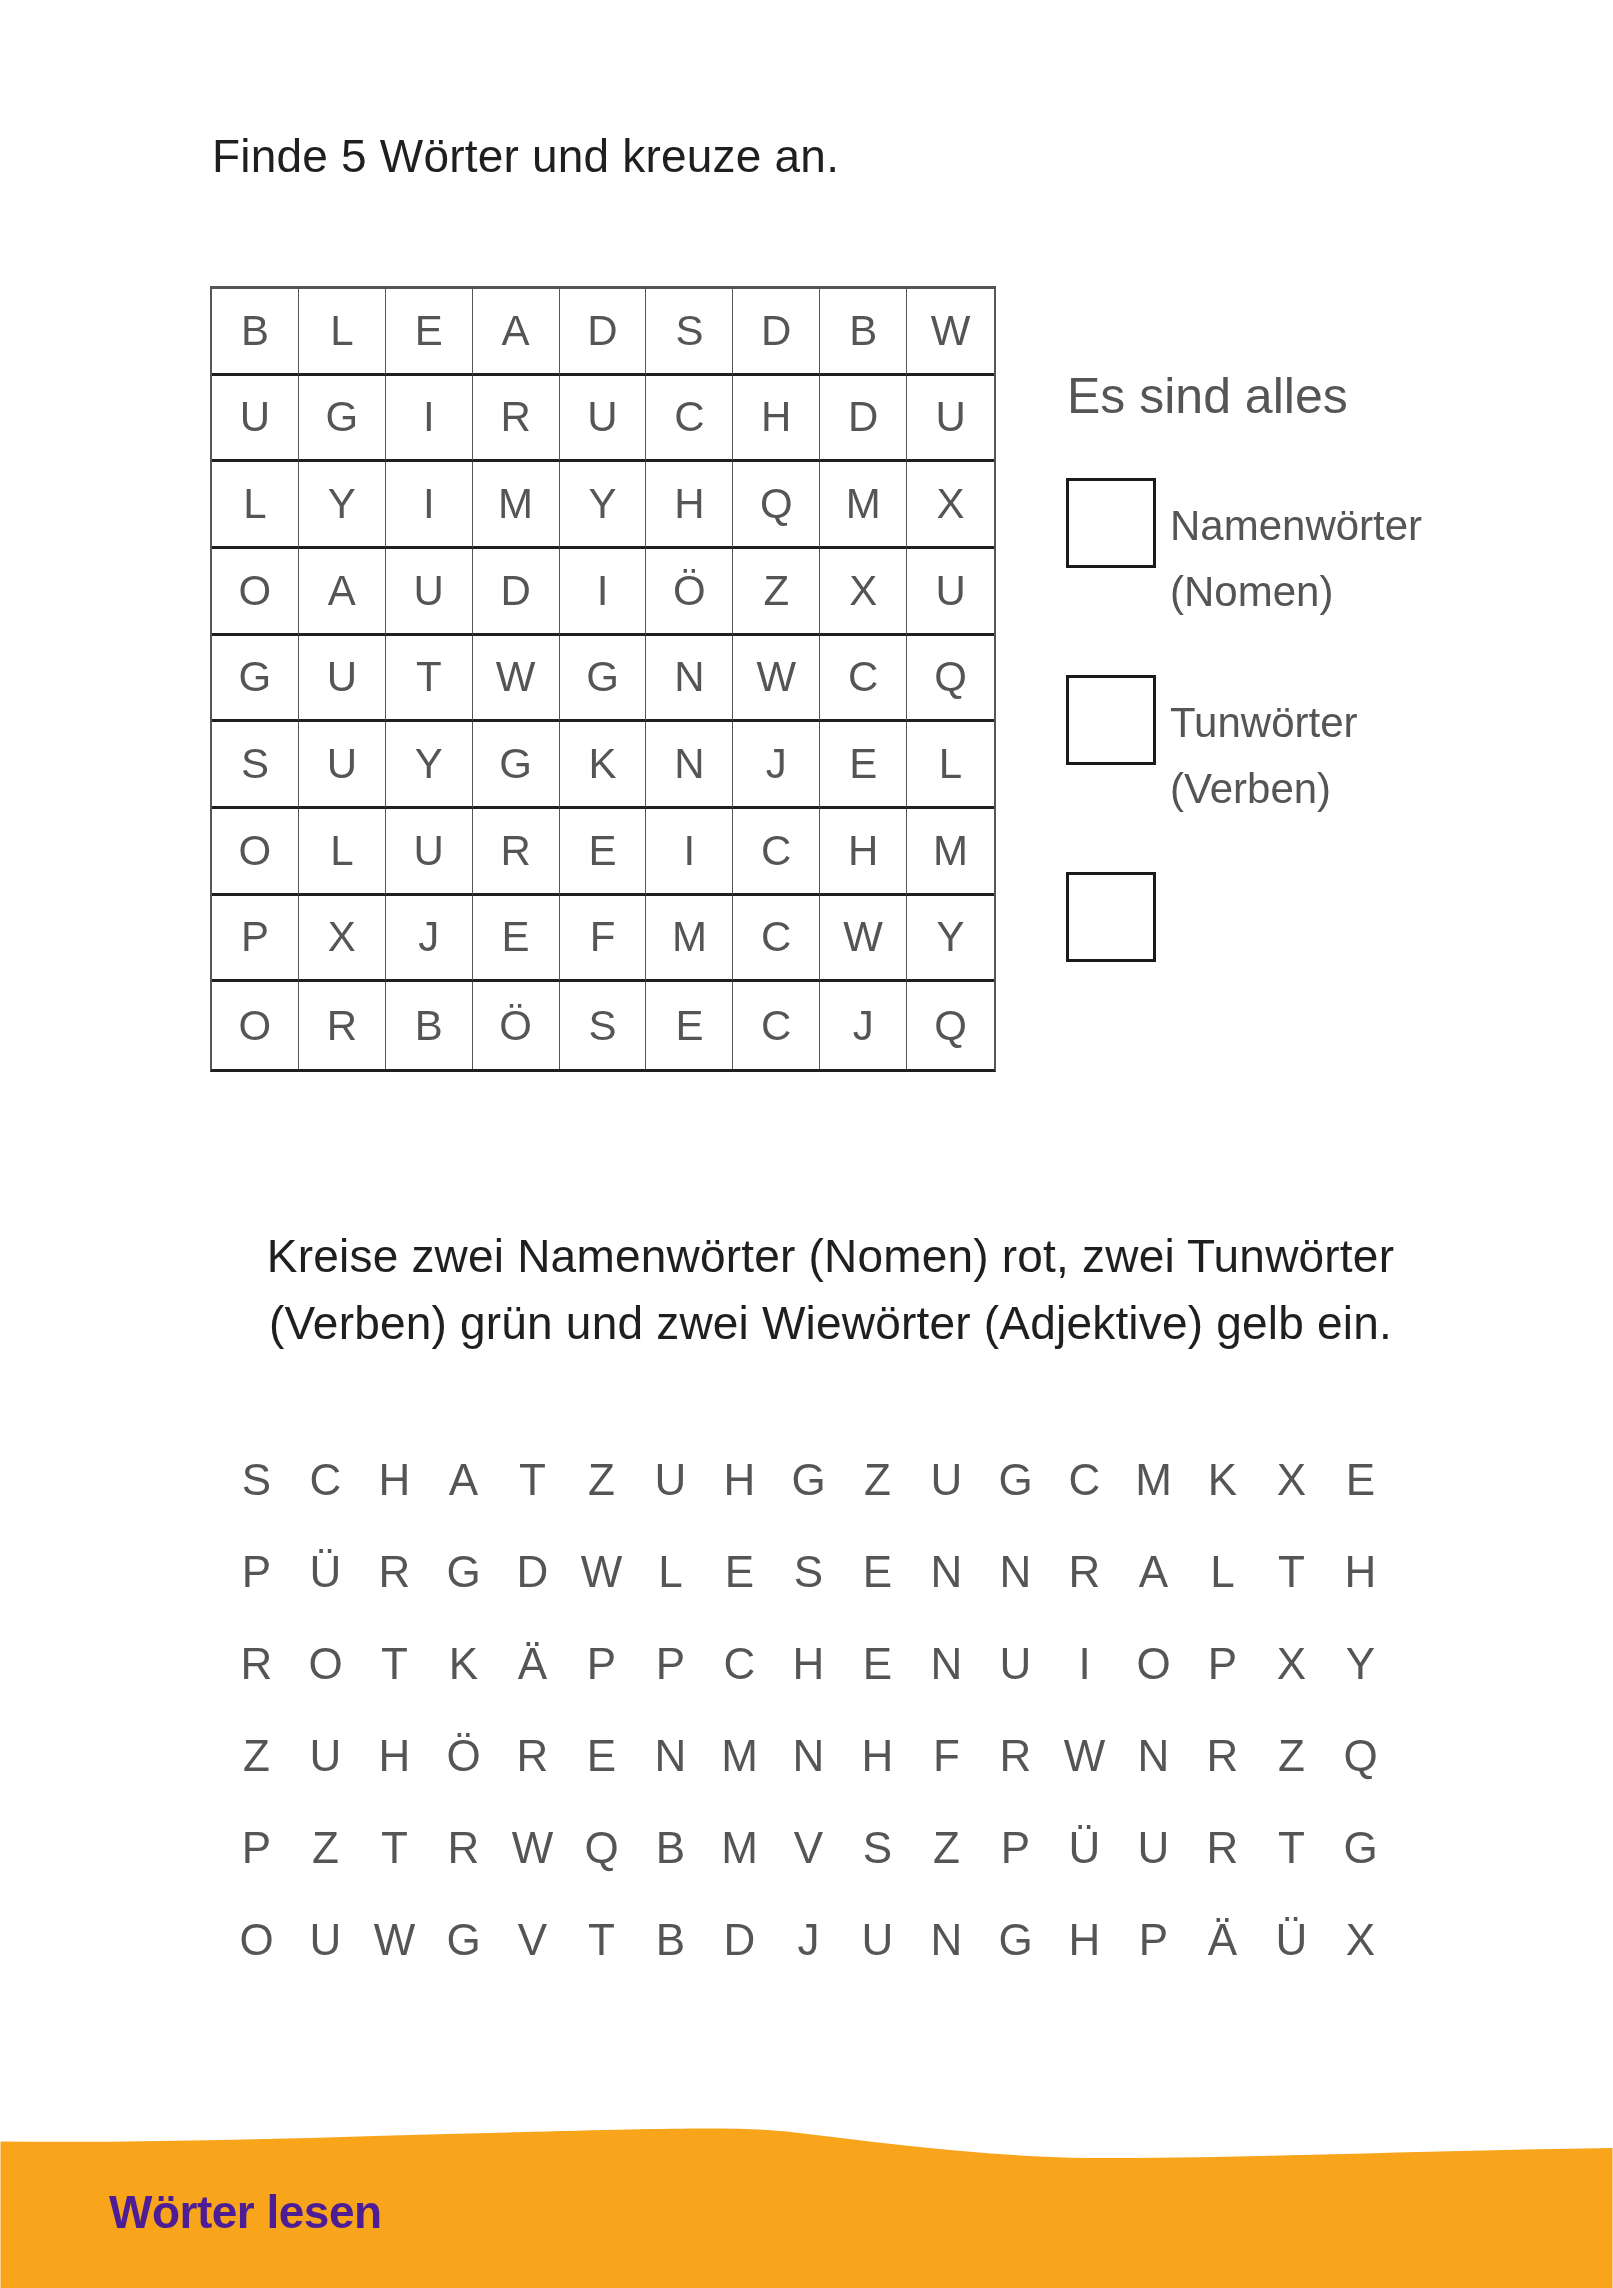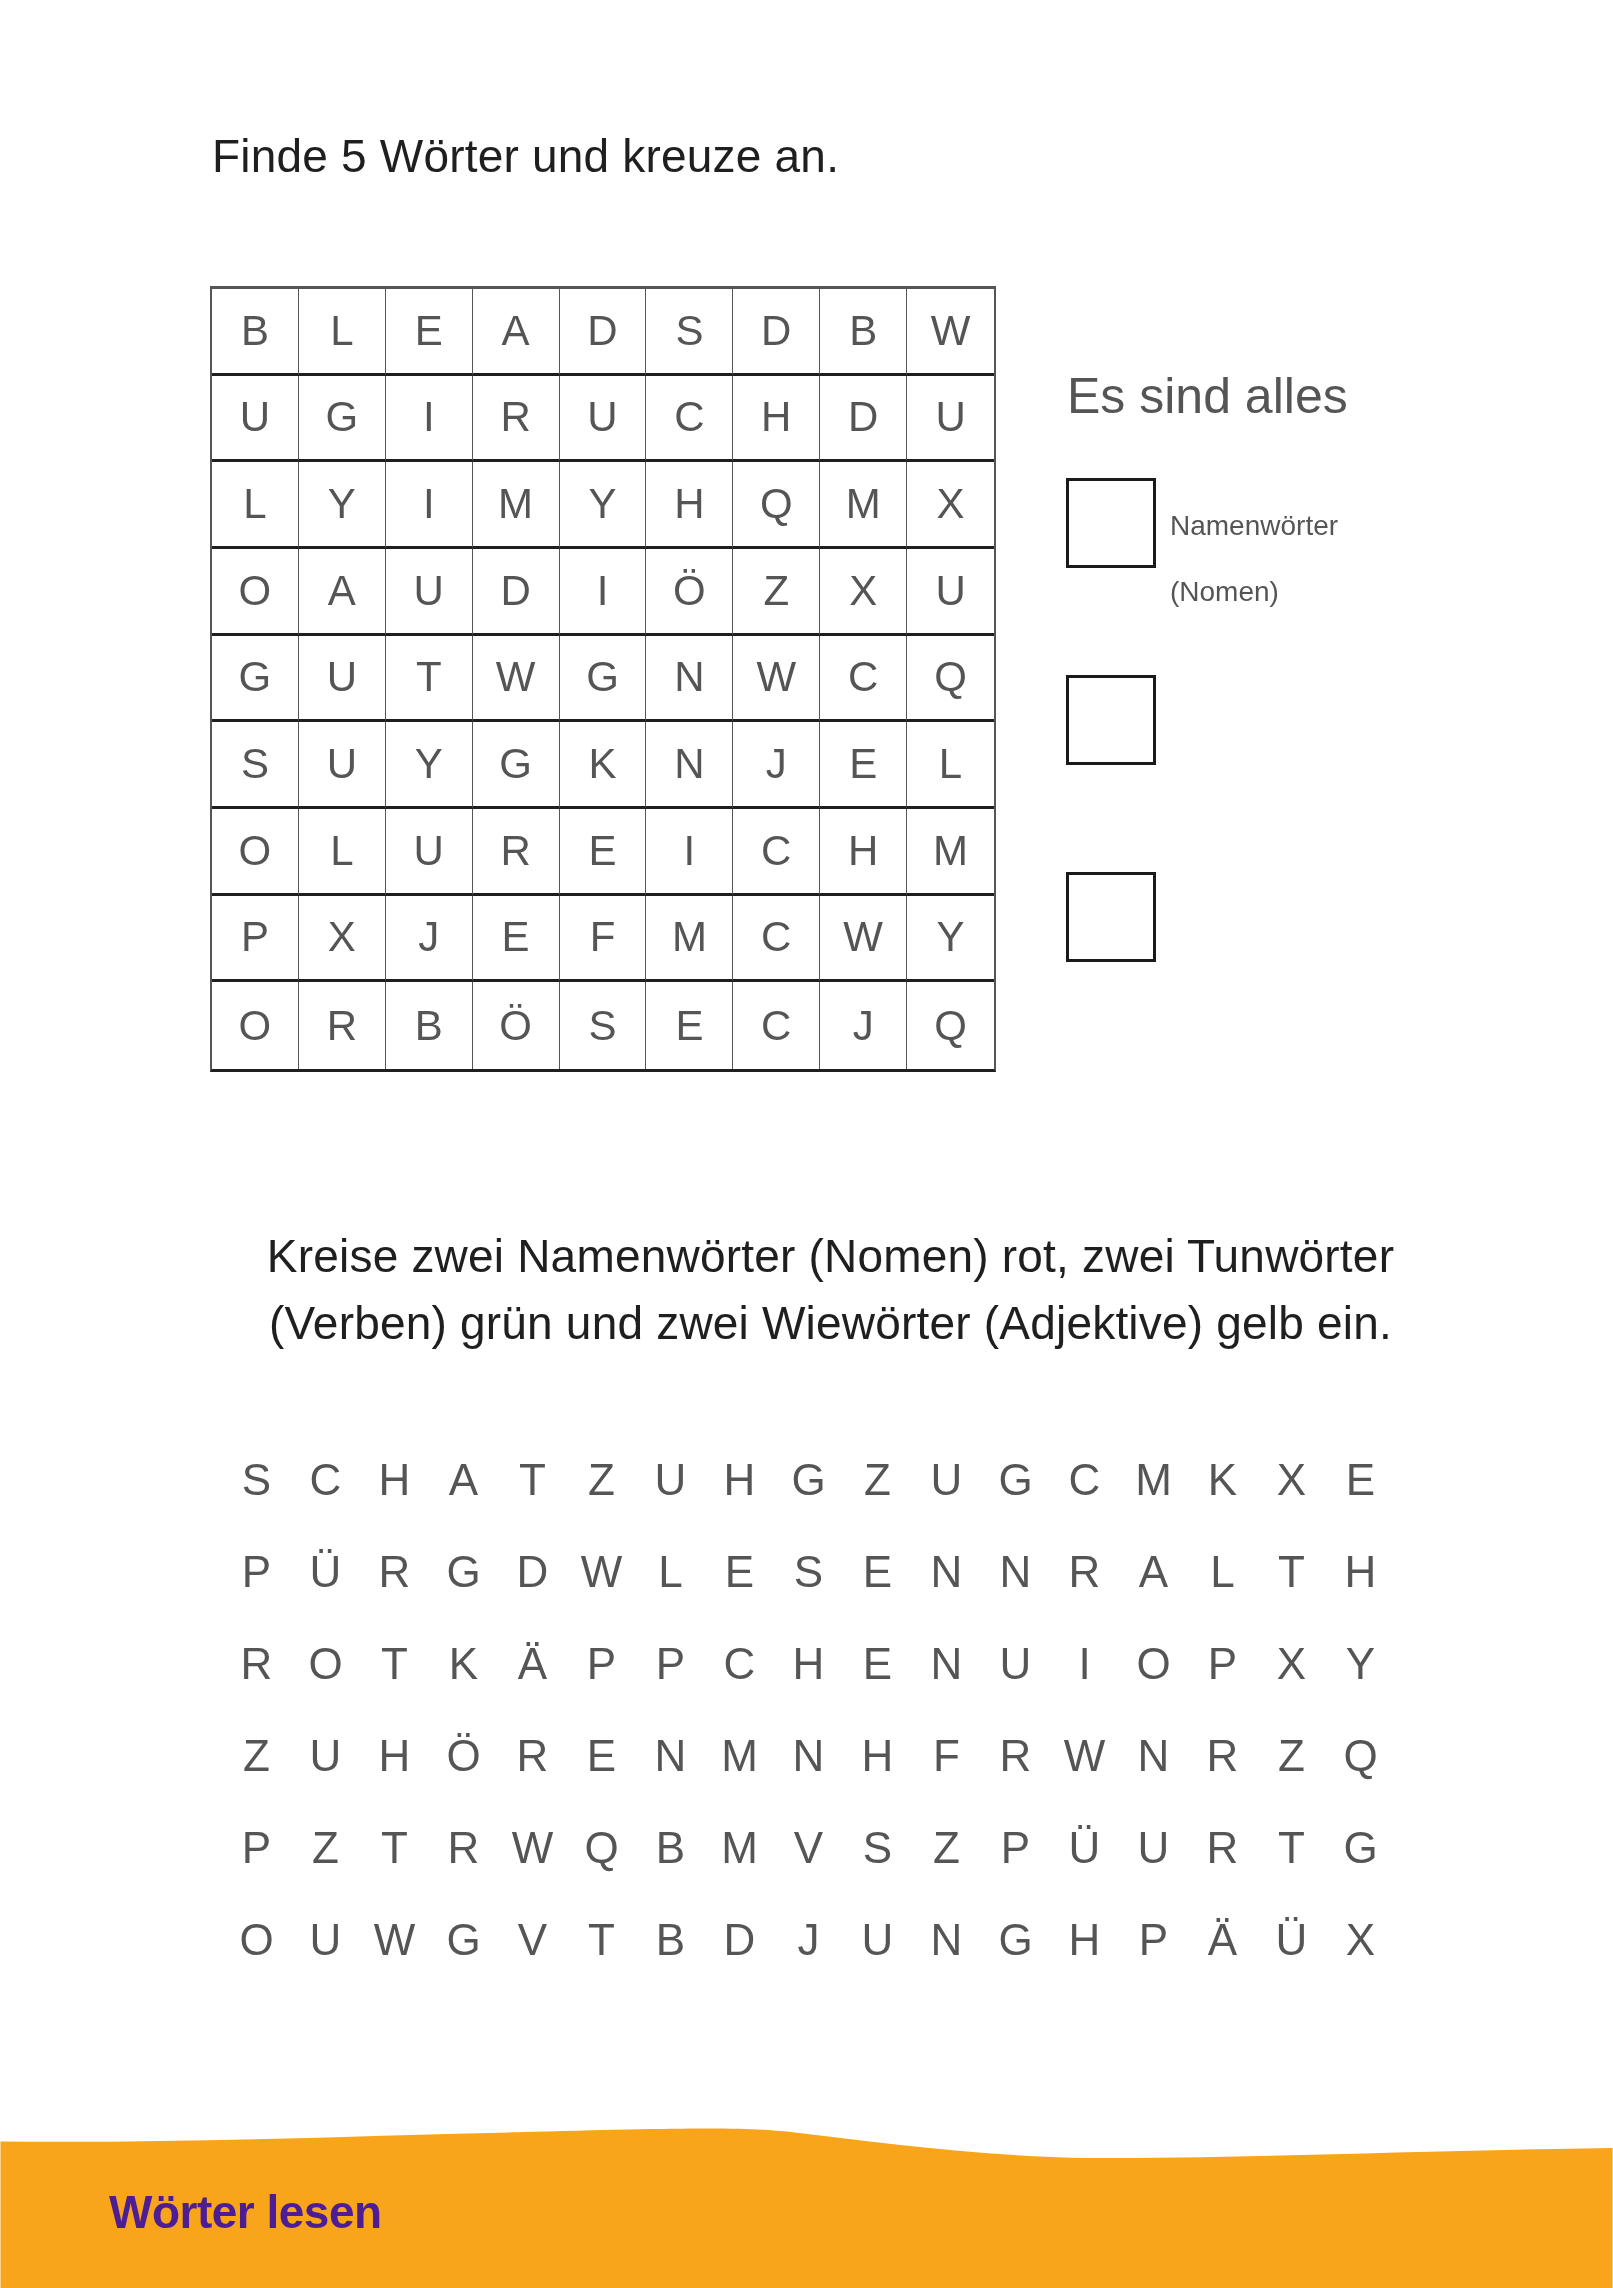--- a/index.html
+++ b/index.html
@@ -81,21 +81,21 @@
       height: 90px;
       box-sizing: border-box;
       border: 3.7px solid #1a1a1a;
       background: #fff;
       cursor: pointer;
     }
     .option .label {
       position: absolute;
       left: 104px;
       top: 14.8px;
-      font-size: 28px;
+      font-size: 42px;
       line-height: 66px;
       color: #555555;
       white-space: nowrap;
     }
     .option .label span { display: block; }
     #opt-0 { top: 478px; }
     #opt-1 { top: 675px; }
     #opt-2 { top: 872px; }
 
     
@@ -230,20 +230,24 @@
 
 <div class="option" id="opt-0">
   <div class="box"></div>
   <div class="label">
     <span>Namenwörter</span>
     <span>(Nomen)</span>
   </div>
 </div>
 <div class="option" id="opt-1">
   <div class="box"></div>
+  <div class="label">
+    <span>Tunwörter</span>
+    <span>(Verben)</span>
+  </div>
 </div>
 <div class="option" id="opt-2">
   <div class="box"></div>
 </div>
 
 <p class="instruction" id="instr2">Kreise zwei Namenwörter (Nomen) rot, zwei Tunwörter (Verben) grün und zwei Wiewörter (Adjektive) gelb ein.</p>
 
 <div class="letters" id="letter-block">
     <div class="letter-row">
       <span class="letter">S</span>

